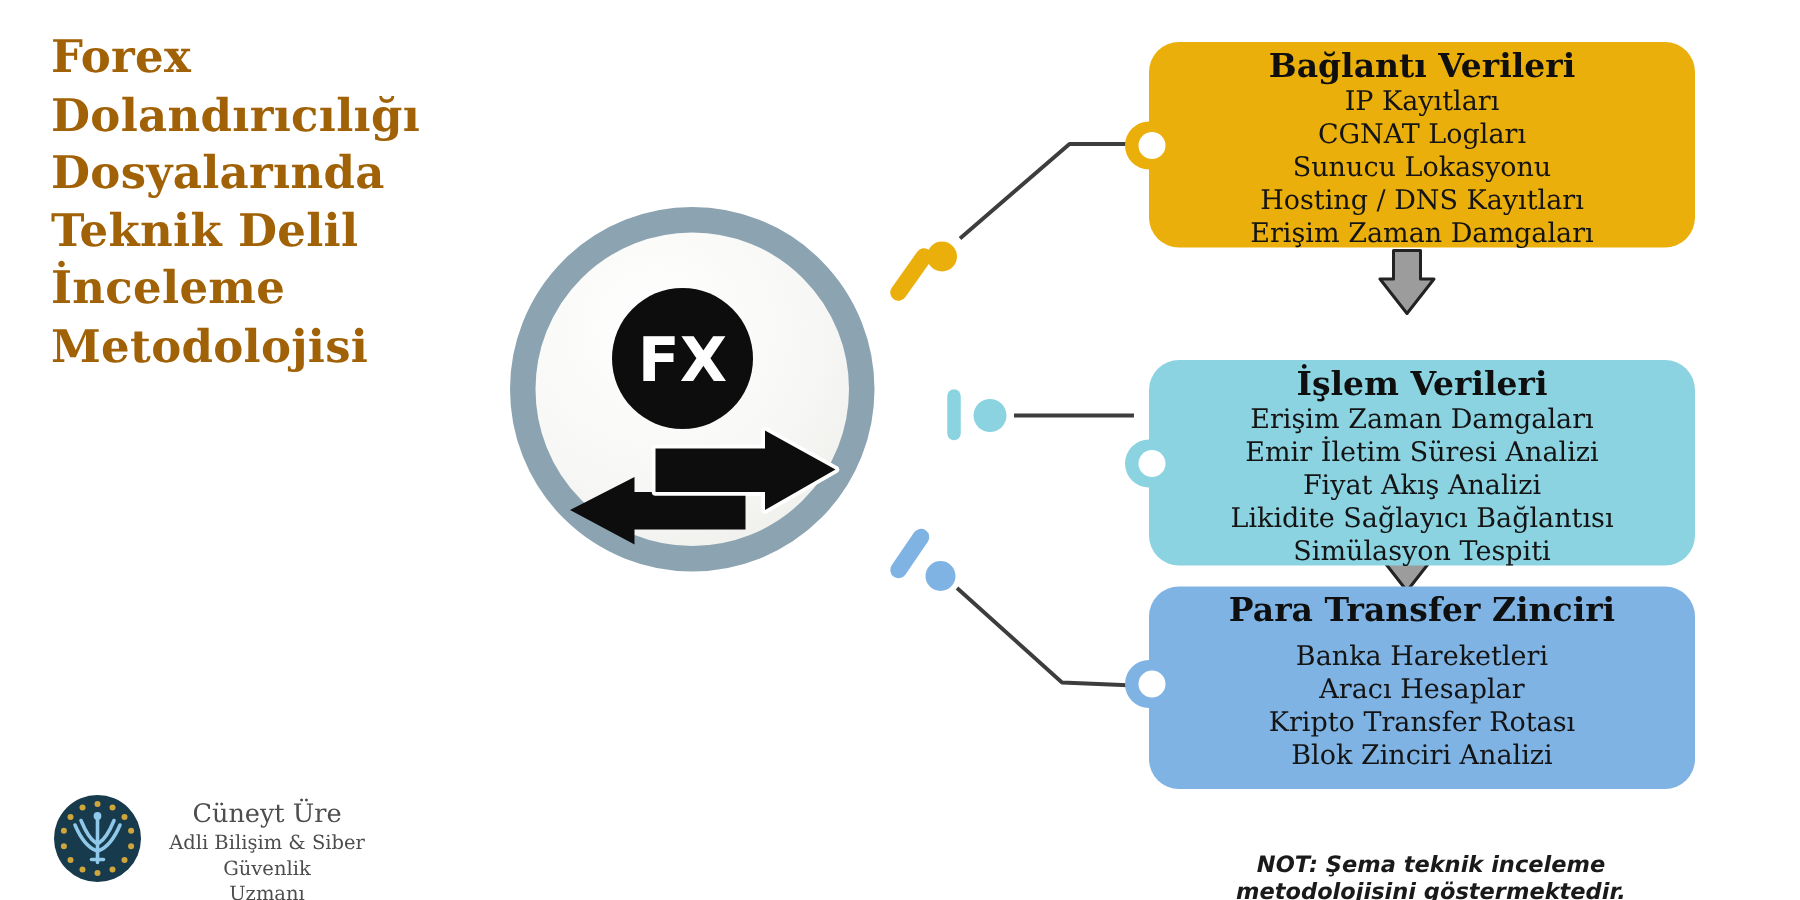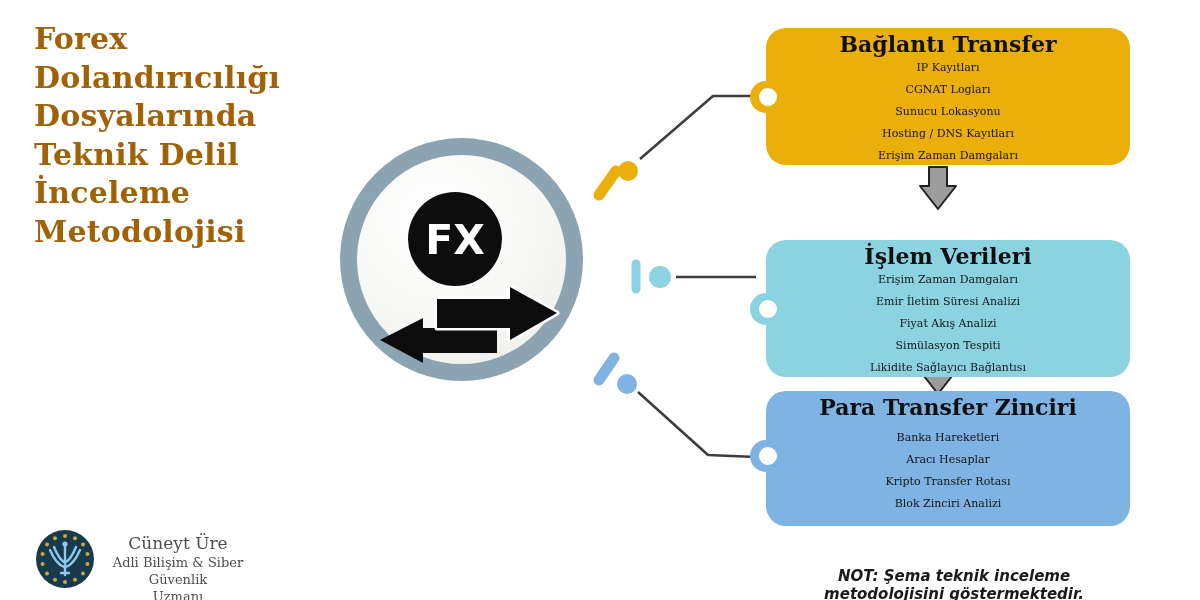--- a/index.html
+++ b/index.html
@@ -36,21 +36,21 @@
     border-radius:20px; z-index:2;
     text-align:center; color:#141414;
   }
   .box-1 { top:28px;  height:137px; }
   .box-2 { top:208px; height:137px;margin-top:32px; }
   .box-3 { top:391px; height:135px; }
   .box-title {
     font-size:22px; font-weight:bold; line-height:26px; padding-top:3px;
     color:#0f0f0f;
   }
-  .box-items { font-size:11px; line-height:22px; }
+  .box-items { font-size:18px; line-height:22px; }
   .box-3 .box-title { margin-bottom:7px; }
   .connector-tab {
     position:absolute; left:-16px; width:32px; height:32px; border-radius:50%;
   }
   .connector-tab::after {
     content:""; position:absolute; left:9px; top:7px;
     width:18px; height:18px; border-radius:50%; background:#fff;
   }
   .box-1 .connector-tab { top:53px; }
   .box-2 .connector-tab { top:53px; }
@@ -123,39 +123,39 @@
 
       <polygon points="23,185 66,163 66,173 140,173 140,198 66,198 66,208" fill="#0d0d0d"></polygon>
 
       <polygon points="200,158 153,132 153,144 80,144 80,173 153,173 153,185" fill="#0d0d0d" stroke="#ffffff" stroke-width="5" paint-order="stroke" stroke-linejoin="round"></polygon>
     </g>
   </svg>
 </div>
 
 <div class="flow-box box-1" style="background: rgb(235, 175, 12);">
   <div class="connector-tab" style="background: rgb(235, 175, 12);"></div>
-  <div class="box-title">Bağlantı Transfer</div>
+  <div class="box-title">Bağlantı Verileri</div>
   <div class="box-items">
       <div class="box-item">IP Kayıtları</div>
       <div class="box-item">CGNAT Logları</div>
       <div class="box-item">Sunucu Lokasyonu</div>
       <div class="box-item">Hosting / DNS Kayıtları</div>
       <div class="box-item">Erişim Zaman Damgaları</div>
     </div>
 </div>
 
 <div class="flow-box box-2" style="background: rgb(139, 211, 225);">
   <div class="connector-tab" style="background: rgb(139, 211, 225);"></div>
   <div class="box-title">İşlem Verileri</div>
   <div class="box-items">
       <div class="box-item">Erişim Zaman Damgaları</div>
       <div class="box-item">Emir İletim Süresi Analizi</div>
       <div class="box-item">Fiyat Akış Analizi</div>
+      <div class="box-item">Likidite Sağlayıcı Bağlantısı</div>
       <div class="box-item">Simülasyon Tespiti</div>
-      <div class="box-item">Likidite Sağlayıcı Bağlantısı</div>
     </div>
 </div>
 
 <div class="flow-box box-3" style="background: rgb(127, 179, 227);">
   <div class="connector-tab" style="background: rgb(127, 179, 227);"></div>
   <div class="box-title">Para Transfer Zinciri</div>
   <div class="box-items">
       <div class="box-item">Banka Hareketleri</div>
       <div class="box-item">Aracı Hesaplar</div>
       <div class="box-item">Kripto Transfer Rotası</div>

